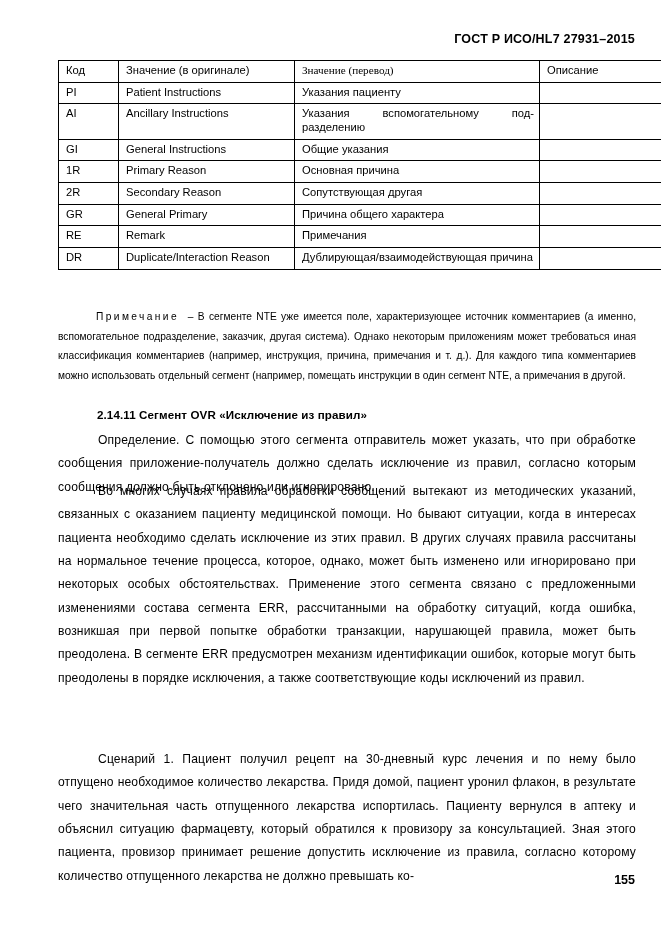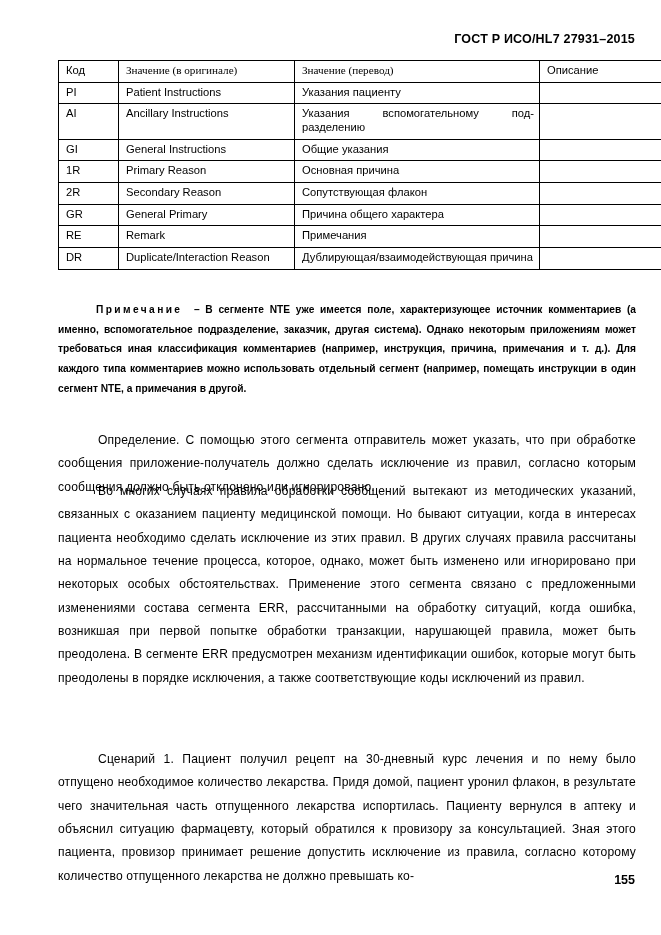--- a/index.html
+++ b/index.html
@@ -44,40 +44,39 @@
     table-layout: fixed;
     font-size: 11.2px;
   }
   .code-table td {
     border: 1px solid #000000;
     padding: 3px 5px 4px 7px;
     vertical-align: top;
     line-height: 1.22;
   }
   .col-code     { width: 47px; }
-  .col-original { width: 163px; font-family: Liberation Serif, serif; }
+  .col-original { width: 163px; }
   .col-translation { width: 232px; font-family: Liberation Serif, serif; }
   .col-description { width: 136px; }
 
   .cell-just {
     text-align: justify;
     text-align-last: left;
   }
 
   
   .note {
     position: absolute;
     left: 58px;
-    top: 290px;
+    top: 297px;
     width: 578px;
     font-size: 10.2px;
     line-height: 1.92;
     text-align: justify;
     text-indent: 38px;
-    font-weight: bold;
   }
   .note .note-label {
     letter-spacing: 2.4px;
   }
 
   .heading {
     position: absolute;
     left: 97px;
     top: 398px;
     font-size: 11.6px;
@@ -146,21 +145,21 @@
       </tr>
       <tr>
         <td>1R</td>
         <td>Primary Reason</td>
         <td class="cell-just">Основная причина</td>
         <td></td>
       </tr>
       <tr>
         <td>2R</td>
         <td>Secondary Reason</td>
-        <td class="cell-just">Сопутствующая флакон</td>
+        <td class="cell-just">Сопутствующая другая</td>
         <td></td>
       </tr>
       <tr>
         <td>GR</td>
         <td>General Primary</td>
         <td class="cell-just">Причина общего характера</td>
         <td></td>
       </tr>
       <tr>
         <td>RE</td>
@@ -175,20 +174,21 @@
         <td></td>
       </tr>
     </tbody>
   </table>
 
   <p class="note">
     <span class="note-label">Примечание</span><span>&nbsp;&nbsp;</span><span>–</span>
     <span>В сегменте NTE уже имеется поле, характеризующее источник комментариев (а именно, вспомогательное подразделение, заказчик, другая система). Однако некоторым приложениям может требоваться иная классификация комментариев (например, инструкция, причина, примечания и т. д.). Для каждого типа комментариев можно использовать отдельный сегмент (например, помещать инструкции в один сегмент NTE, а примечания в другой.</span>
   </p>
 
+  <h2 class="heading">2.14.11 Сегмент OVR «Исключение из правил»</h2>
 
   <p class="para para-definition">Определение. С помощью этого сегмента отправитель может указать, что при обработке сообщения приложение-получатель должно сделать исключение из правил, согласно которым сообщения должно быть отклонено или игнорировано.</p>
 
   <p class="para para-cases">Во многих случаях правила обработки сообщений вытекают из методических указаний, связанных с оказанием пациенту медицинской помощи. Но бывают ситуации, когда в интересах пациента необходимо сделать исключение из этих правил. В других случаях правила рассчитаны на нормальное течение процесса, которое, однако, может быть изменено или игнорировано при некоторых особых обстоятельствах. Применение этого сегмента связано с предложенными изменениями состава сегмента ERR, рассчитанными на обработку ситуаций, когда ошибка, возникшая при первой попытке обработки транзакции, нарушающей правила, может быть преодолена. В сегменте ERR предусмотрен механизм идентификации ошибок, которые могут быть преодолены в порядке исключения, а также соответствующие коды исключений из правил.</p>
 
   <p class="para para-scenario">Сценарий 1. Пациент получил рецепт на 30-дневный курс лечения и по нему было отпущено необходимое количество лекарства. Придя домой, пациент уронил флакон, в результате чего значительная часть отпущенного лекарства испортилась. Пациенту вернулся в аптеку и объяснил ситуацию фармацевту, который обратился к провизору за консультацией. Зная этого пациента, провизор принимает решение допустить исключение из правила, согласно которому количество отпущенного лекарства не должно превышать ко-</p>
 
   <div class="page-number">155</div>
 
 </div>

